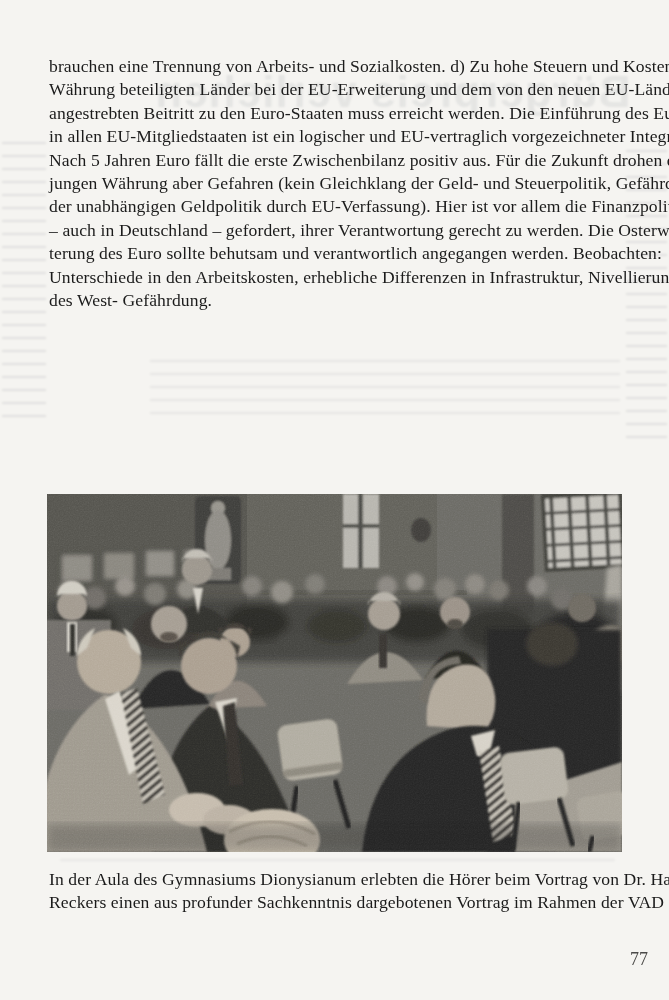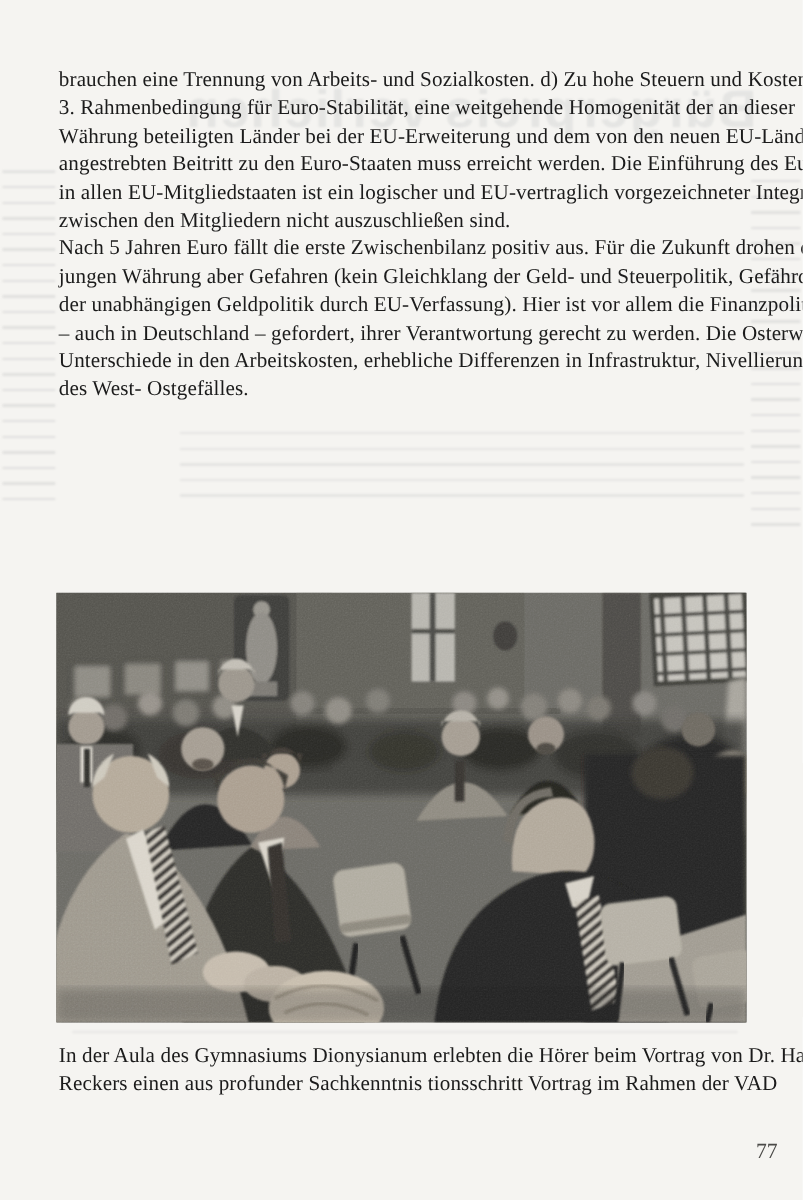--- a/index.html
+++ b/index.html
@@ -65,33 +65,32 @@
   <div class="ghost-block gb-left"></div>
   <div class="ghost-block gb-right"></div>
   <div class="ghost-block gb-mid"></div>
   <div class="ghost-block gb-cap"></div>
 
   <main class="bodytext">
     <div>
         <div class="tline">brauchen eine Trennung von Arbeits- und Sozialkosten. d) Zu hohe Steuern und Kosten</div>
       </div>
     <div>
-        <div class="tline">3. Rahmenbedingung für Euro-Stabilität, eine weitgehende Homogenität der an dieser</div>
         <div class="tline">Währung beteiligten Länder bei der EU-Erweiterung und dem von den neuen EU-Ländern</div>
         <div class="tline">angestrebten Beitritt zu den Euro-Staaten muss erreicht werden. Die Einführung des Euro</div>
         <div class="tline">in allen EU-Mitgliedstaaten ist ein logischer und EU-vertraglich vorgezeichneter Integra-</div>
-        <div class="tline tlast">zwischen den Mitgliedern nicht auszuschließen sind.</div>
       </div>
     <div>
         <div class="tline">Nach 5 Jahren Euro fällt die erste Zwischenbilanz positiv aus. Für die Zukunft drohen der</div>
         <div class="tline">jungen Währung aber Gefahren (kein Gleichklang der Geld- und Steuerpolitik, Gefährdung</div>
         <div class="tline">der unabhängigen Geldpolitik durch EU-Verfassung). Hier ist vor allem die Finanzpolitik</div>
         <div class="tline">– auch in Deutschland – gefordert, ihrer Verantwortung gerecht zu werden. Die Osterwei-</div>
+        <div class="tline">terung des Euro sollte behutsam und verantwortlich angegangen werden. Beobachten:</div>
         <div class="tline">Unterschiede in den Arbeitskosten, erhebliche Differenzen in Infrastruktur, Nivellierung</div>
-        <div class="tline tlast">des West- Ostgefälles.</div>
+        <div class="tline tlast">des West- Gefährdung.</div>
       </div>
   </main>
 
   <figure class="photo" style="margin:0">
     <svg viewBox="0 0 575 358" preserveAspectRatio="none">
       <defs>
         <filter id="b1">
             <feGaussianBlur stdDeviation="1"></feGaussianBlur>
           </filter>
         <filter id="b2">
@@ -284,18 +283,18 @@
         <path d="M190,350 q35,-16 70,2" stroke="#a79d8c" stroke-width="3" fill="none" filter="url(#b1)"></path>
       </g>
 
       <rect x="0" y="330" width="575" height="28" fill="#1d1d1b" opacity="0.25" filter="url(#b4)"></rect>
       <rect width="575" height="358" filter="url(#grain)" opacity="0.45" style="mix-blend-mode:soft-light"></rect>
     </svg>
   </figure>
 
   <div class="caption">
       <div class="tline">In der Aula des Gymnasiums Dionysianum erlebten die Hörer beim Vortrag von Dr. Hans</div>
-      <div class="tline">Reckers einen aus profunder Sachkenntnis tionsschritt Vortrag im Rahmen der VAD</div>
+      <div class="tline">Reckers einen aus profunder Sachkenntnis dargebotenen Vortrag im Rahmen der VAD</div>
     </div>
 
   <div class="pagenum">77</div>
 
 </div>
 
 </body></html>

